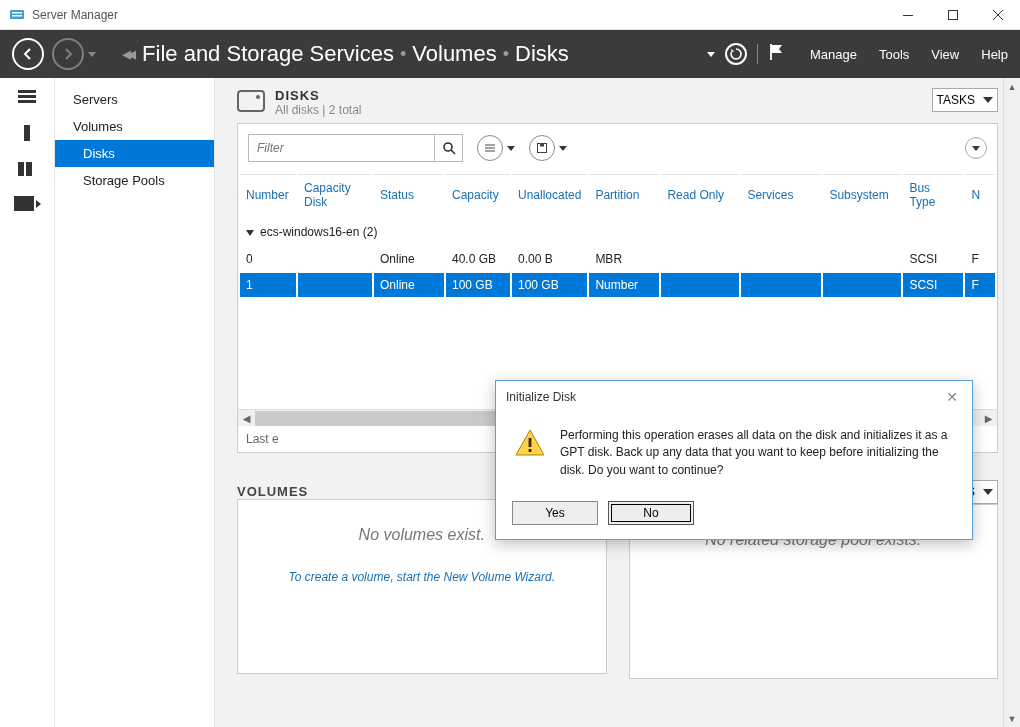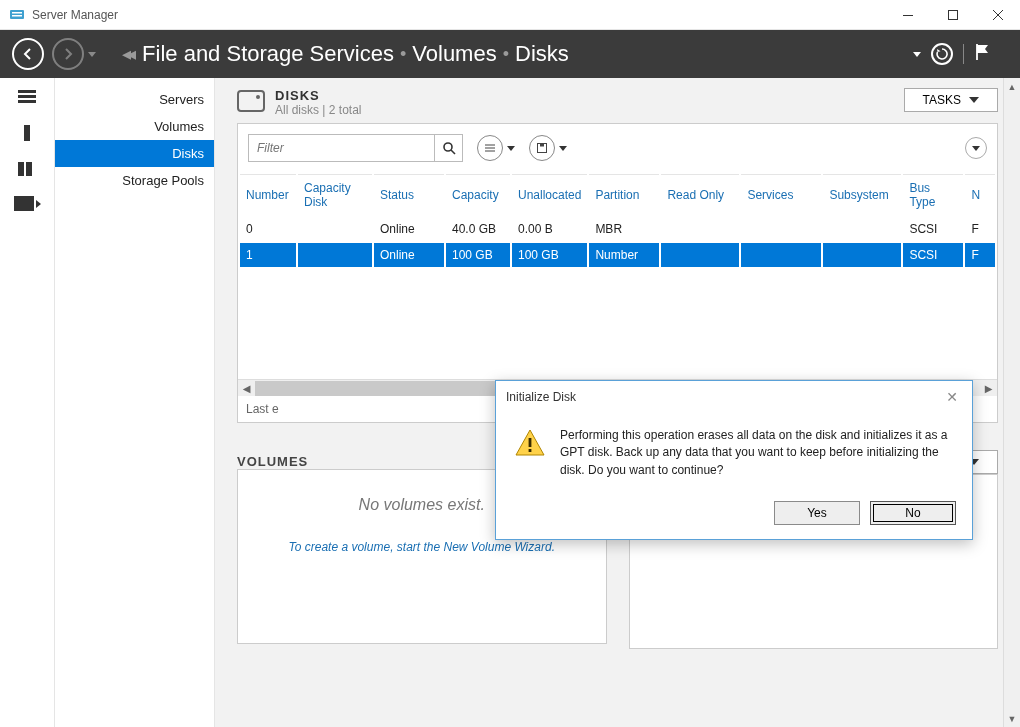--- a/index.html
+++ b/index.html
@@ -35,38 +35,38 @@
 
     
     .rail { width: 55px; background:#fff; border-right:1px solid #e5e5e5; display:flex; flex-direction:column; align-items:center; padding-top:10px; gap:18px; }
     .rail .ritem { width:24px; height:18px; display:flex; align-items:center; justify-content:center; color:#333; font-size:14px; }
     .rail .ritem.dark { background:#333; width:20px; height:15px; }
     .rail .ritem-row { display:flex; align-items:center; gap:2px;}
     .rail .tri { width:0;height:0;border-top:4px solid transparent;border-bottom:4px solid transparent;border-left:5px solid #333; }
 
     
     .navpanel { width: 160px; background:#fff; border-right:1px solid #e5e5e5; padding-top:8px; font-size:13px; }
-    .nav-item { padding: 6px 10px 6px 18px; color:#222; cursor:pointer;text-align:right; }
+    .nav-item { padding: 6px 10px 6px 18px; color:#222; cursor:pointer; }
     .nav-item.sub { padding-left: 28px; }
     .nav-item.selected { background:#0078d7; color:#fff; }
 
     
     .main { flex:1; background:#f2f2f2; padding: 0 22px 10px 22px; overflow:hidden; position:relative; }
     .main-scrollbar { position:absolute; right:0; top:0; bottom:0; width:17px; background:#f0f0f0; border-left:1px solid #ddd; display:flex; flex-direction:column; align-items:center; }
     .main-scrollbar .arrow { height:17px; width:100%; display:flex; align-items:center; justify-content:center; color:#666; font-size:9px; }
     .main-scrollbar .track { flex:1; }
 
     
     .sec-head { display:flex; align-items:flex-start; padding-top:10px; gap:10px; }
     .disk-glyph { width:28px; height:22px; border:2px solid #666; border-radius:4px; position:relative; margin-top:2px;}
     .disk-glyph::after{content:"";position:absolute;right:3px;top:3px;width:4px;height:4px;border-radius:50%;background:#666;}
     .sec-title-block { flex:1; }
     .sec-title { font-size:13px; letter-spacing:1px; color:#333; font-weight:600;}
     .sec-sub { font-size:12px; color:#888; }
-    .tasks-btn { height:24px; border:1px solid #aaa; background:#fff; padding:0 18px; font-size:12px; display:flex; align-items:center; gap:8px; cursor:pointer; }
+    .tasks-btn { height:24px; border:1px solid #aaa; background:#fff; padding:0 4px; font-size:12px; display:flex; align-items:center; gap:8px; cursor:pointer; }
     .tasks-btn .caret { width:0;height:0;border-left:5px solid transparent;border-right:5px solid transparent;border-top:6px solid #333; }
 
     
     .panel { background:#fff; border:1px solid #ccc; margin-top:6px; }
     .filterbar { display:flex; align-items:center; gap:14px; padding:10px; }
     .filter-input { display:flex; align-items:center; width:215px; height:28px; border:1px solid #bbb; background:#fff; }
     .filter-input input { flex:1; border:none; outline:none; padding:0 8px; font-size:12px; font-style:italic; color:#be185d; }
     .filter-input .search-btn { width:28px; height:26px; border-left:1px solid #bbb; display:flex; align-items:center; justify-content:center; cursor:pointer; }
     .circle-btn { width:26px;height:26px;border:1px solid #888;border-radius:50%; display:flex; align-items:center; justify-content:center; font-size:12px; color:#444; background:#fff; }
     .btn-combo { display:flex; align-items:center; gap:4px; }
@@ -99,21 +99,21 @@
     .link-txt { font-size:12px; font-style:italic; color:#1a6fb3; cursor:pointer; }
 
     
     .dialog { position:absolute; left:280px; top:302px; width:478px; background:#fff; border:1px solid #5aa1d8; box-shadow:0 4px 14px rgba(0,0,0,.25); z-index:50; }
     .dialog-title { height:32px; display:flex; align-items:center; padding:0 10px; font-size:12px; color:#333; }
     .dialog-title .spacer{flex:1;}
     .dialog-title .close { color:#888; font-size:14px; cursor:pointer; width:20px; text-align:center;}
     .dialog-body { display:flex; padding: 14px 18px 10px 18px; gap:14px; }
     .warn-icon { width:32px;height:32px; }
     .dialog-text { font-size:12px; color:#222; line-height:1.45; }
-    .dialog-buttons { display:flex; justify-content:flex-end; gap:10px; padding: 12px 16px 14px 16px; }
+    .dialog-buttons { display:flex; justify-content:flex-start; gap:10px; padding: 12px 16px 14px 16px; }
     .dbtn { width:86px; height:24px; border:1px solid #8a8a8a; background:#eee; font-size:12px; cursor:pointer; }
     .dbtn.focus { outline:1px solid #000; outline-offset:-4px; border:1px solid #555;}
   </style>
 </head>
 <body>
 
 <div class="titlebar">
   <div class="app-icon">
     <svg width="16" height="16" viewBox="0 0 16 16">
         <rect x="1" y="3" width="14" height="9" rx="1" fill="#3fa0d0"></rect>
@@ -173,20 +173,26 @@
           <path d="M1 1 L1.5 4 L4.5 3.2 Z" fill="#fff"></path>
         </svg>
     </div>
     <div class="vbar"></div>
     <div class="flag-icon">
       <svg width="16" height="18" viewBox="0 0 16 18">
           <line x1="3" y1="1" x2="3" y2="17" stroke="#fff" stroke-width="1.8"></line>
           <path d="M3 2 L14 2 L11 6 L14 10 L3 10 Z" fill="#fff"></path>
         </svg>
     </div>
+  </div>
+  <div class="menu">
+    <div class="menu-item">Manage</div>
+    <div class="menu-item">Tools</div>
+    <div class="menu-item">View</div>
+    <div class="menu-item">Help</div>
   </div>
 </div>
 
 <div class="body">
 
   <div class="rail">
     <div class="ritem">
         <svg width="18" height="14">
           <rect x="0" y="0" width="18" height="3" fill="#333"></rect>
           <rect x="0" y="5" width="18" height="3" fill="#333"></rect>
@@ -281,20 +287,23 @@
             <th class="col-unalloc">Unallocated</th>
             <th class="col-part">Partition</th>
             <th class="col-ro">Read Only</th>
             <th class="col-clust">Services</th>
             <th class="col-subsys">Subsystem</th>
             <th class="col-bus">Bus Type</th>
             <th>N</th>
           </tr>
         </thead>
         <tbody>
+          <tr class="group-row">
+              <td colspan="11"><span class="group-toggle"></span><span>ecs-windows16-en (2)</span></td>
+            </tr>
           <tr>
             <td>0</td>
             <td></td>
             <td>Online</td>
             <td>40.0 GB</td>
             <td>0.00 B</td>
             <td>MBR</td>
             <td></td>
             <td></td>
             <td></td>

